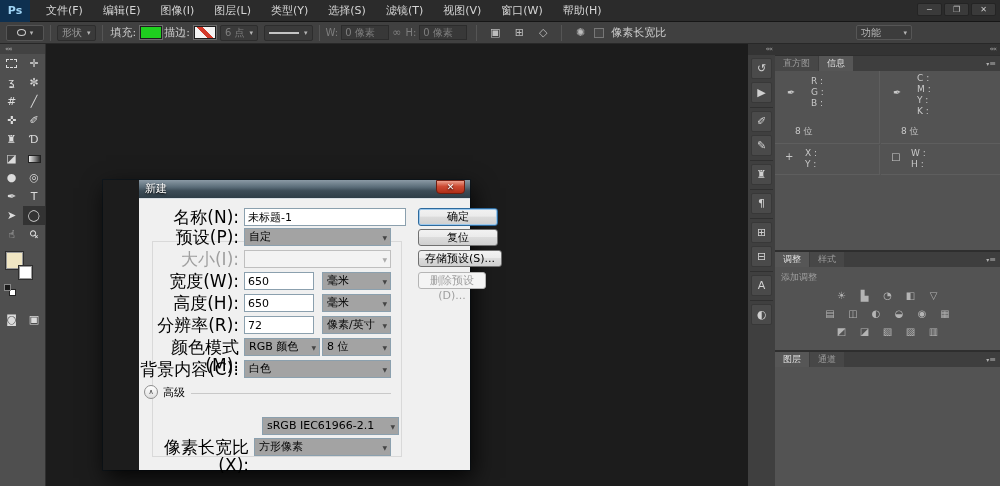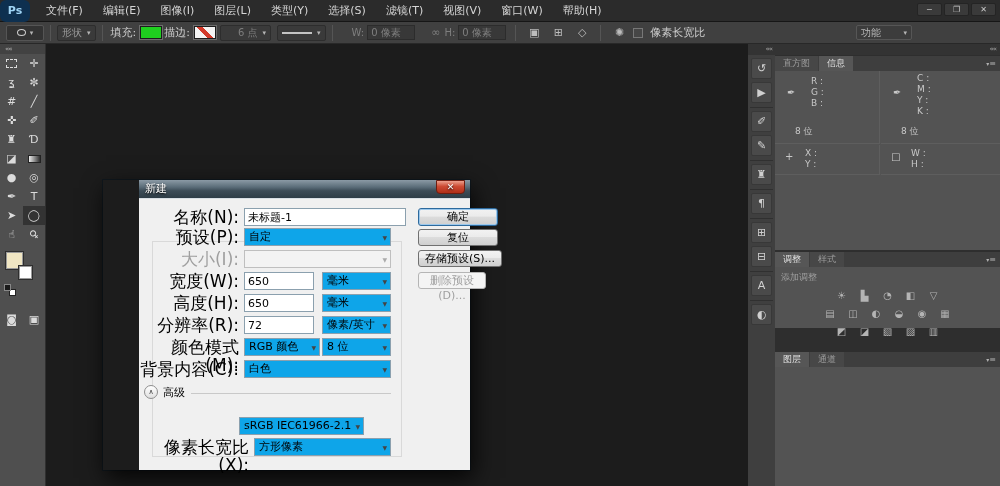--- a/index.html
+++ b/index.html
@@ -6,21 +6,21 @@
   html,body { width:1000px; height:486px; overflow:hidden; background:#1c1c1c;
               font-family:"DejaVu Sans","Liberation Sans",sans-serif; }
   .app { position:relative; width:1000px; height:486px; }
 
   
   .menubar { position:absolute; left:0; top:0; width:1000px; height:22px;
              background:#2b2b2b; border-bottom:1px solid #161616;
              display:flex; align-items:center; }
   .ps-logo { width:30px; height:22px; background:#0e3050; color:#9fd4f5;
              font-weight:bold; font-size:11px; display:flex; align-items:center;
-             justify-content:center;border-radius:6px; }
+             justify-content:center; }
   .menu-items { display:flex; margin-left:6px; }
   .menu-item { padding:15px 10px; font-size:11px; color:#d6d6d6; line-height:22px; cursor:default; }
   .win-controls { position:absolute; right:4px; top:3px; display:flex; gap:2px; }
   .winbtn { width:25px; height:13px; background:#3a3a3a; border:1px solid #242424;
             border-radius:2px; color:#c9c9c9; font-size:8px; line-height:11px; text-align:center; }
 
   
   .optionsbar { position:absolute; left:0; top:22px; width:1000px; height:22px;
                 background:#404040; border-bottom:1px solid #282828;
                 display:flex; align-items:center; padding:0 6px; font-size:10px; }
@@ -28,21 +28,21 @@
   .opt-toolpreset { width:38px; height:16px; background:#333; border:1px solid #555;
                     border-radius:2px; display:flex; align-items:center; justify-content:center; gap:4px; }
   .circ { width:9px; height:7px; border:1px solid #cfcfcf; border-radius:50%; }
   .ddg { font-size:7px; color:#b5b5b5; }
   .opt-dd { height:16px; background:#3a3a3a; border:1px solid #2d2d2d; border-radius:2px;
             display:flex; align-items:center; padding:0 4px; gap:5px; color:#9a9a9a; }
   .opt-label { color:#cfcfcf; font-size:11px; margin:0 4px 0 2px; }
   .sw-fill { width:22px; height:13px; border:1px solid #1c1c1c; box-shadow:0 0 0 1px #6d6d6d; }
   .sw-stroke { width:22px; height:13px; border:1px solid #1c1c1c; box-shadow:0 0 0 1px #6d6d6d;
                background:linear-gradient(45deg,#f4f4f4 40%,#d33a2a 40%,#d33a2a 60%,#f4f4f4 60%); margin-right:4px; }
-  .opt-dim { color:#7e7e7e;margin-left:13px; }
+  .opt-dim { color:#7e7e7e; }
   .linestyle { width:30px; height:2px; background:#c4c4c4; }
   .opt-field { width:48px; height:15px; background:#383838; border:1px solid #2c2c2c;
                color:#7e7e7e; font-size:10px; line-height:13px; padding-left:3px; margin:0 3px; }
   .opt-ico { width:20px; height:16px; color:#bdbdbd; font-size:11px; line-height:16px;
              text-align:center; margin:0 2px; }
   .opt-check { width:10px; height:10px; border:1px solid #777; background:#464646; margin:0 5px 0 2px; }
   .ws-dd { margin-left:auto; margin-right:82px; width:56px; height:15px; background:#3c3c3c;
            border:1px solid #565656; border-radius:2px; color:#b5b5b5; font-size:10px;
            display:flex; align-items:center; justify-content:space-between; padding:0 4px; }
 
@@ -85,21 +85,21 @@
   .dlg-body { position:relative; height:272px; background:#f0f0f0; border-top:1px solid #d7dee4; }
   .groupbox { position:absolute; left:13px; top:42px; width:250px; height:216px;
               border:1px solid #d9d9d9; }
   .drow { position:absolute; left:0; right:0; height:18px; }
   .dlabel { position:absolute; left:0; width:100px; text-align:right; font-size:17px;
             line-height:18px; color:#000; }
   .dlabel.dis { color:#9f9f9f; }
   .dlabel.wide { width:110px; }
   .dinput { position:absolute; height:18px; border:1px solid #8ba0ae; background:#fff;
             color:#000; font-size:11px; padding:0 3px; font-family:inherit; }
-  .dselect { position:absolute; height:18px; background:#0ea5e9; border:1px solid #8ba0ae;
+  .dselect { position:absolute; height:18px; background:#a3a3a3; border:1px solid #8ba0ae;
              font-size:11px; line-height:16px; padding-left:4px; color:#000; }
   .dselect .arr { position:absolute; right:3px; top:1px; font-size:6px; color:#444; }
   .dselect.dis { background:#f3f3f3; border-color:#bfbfbf; color:#9f9f9f; }
   .dselect.dis .arr { color:#ababab; }
   .dbtn { position:absolute; left:279px; width:80px; height:17px; border:1px solid #707070;
           border-radius:3px; font-size:11px; line-height:15px; text-align:center;
           background:linear-gradient(#f2f2f2,#ebebeb 45%,#dcdcdc 50%,#cfcfcf); color:#000; }
   .dbtn.ok { height:18px; border-color:#2d6a9d; box-shadow:inset 0 0 0 1px #9cc8ec; line-height:16px; }
   .dbtn.disabled { color:#9f9f9f; background:#f4f4f4; border-color:#b5b5b5; }
   .adv { position:absolute; left:0; top:186px; height:16px; width:100%; }
@@ -119,21 +119,21 @@
   .dock-btn { width:21px; height:21px; margin:3px auto 0; background:#4a4a4a; border:1px solid #383838;
               border-radius:2px; color:#d0d0d0; font-size:11px; line-height:19px; text-align:center; }
   .dock-sep { height:1px; background:#303030; margin:4px 2px 1px; }
 
   
   .panelcol { position:absolute; left:775px; top:44px; width:225px; height:442px; background:#2e2e2e; }
   .pc-top { height:11px; background:#333; color:#aaa; font-size:7px; line-height:11px;
             text-align:right; padding-right:4px; letter-spacing:-1px; }
   .panel { position:absolute; left:0; width:225px; background:#535353; }
   .info-panel { top:12px; height:194px; }
-  .adj-panel  { top:208px; height:76px; }
+  .adj-panel  { top:208px; height:98px; }
   .layers-panel { top:308px; height:134px; }
   .ptabs { height:15px; background:#3e3e3e; display:flex; }
   .ptab { padding:0 8px; font-size:9px; line-height:15px; color:#9b9b9b; background:#474747; margin-right:1px; }
   .ptab.active { background:#565656; color:#e0e0e0; }
   .pmenu { margin-left:auto; color:#b0b0b0; font-size:8px; line-height:15px; padding-right:4px; }
   .pmenu .tri { font-size:6px; }
   .info-grid { position:relative; height:179px; font-size:9px; color:#c8c8c8; }
   .iq { position:absolute; }
   .iq.tl { left:0; top:0; width:105px; height:73px; border-right:1px solid #5e5e5e; border-bottom:1px solid #5e5e5e; }
   .iq.tr { left:106px; top:0; right:0; width:119px; height:73px; border-bottom:1px solid #5e5e5e; }
@@ -379,21 +379,21 @@
         </div>
 
 
         <div class="adv">
           <span class="adv-btn">∧</span>
           <span class="adv-label">高级</span>
           <span class="adv-line"></span>
         </div>
 
         <div class="drow" style="top:218px">
-          <div class="dselect" style="left:100px;width:125px">
+          <div class="dselect" style="left:123px;width:137px">
             <span>sRGB IEC61966-2.1</span>
             <span class="arr">▼</span>
           </div>
         </div>
 
         <div class="drow" style="top:239px">
           <span class="dlabel wide">像素长宽比(X):</span>
           <div class="dselect" style="left:115px;width:137px">
             <span>方形像素</span>
             <span class="arr">▼</span>

